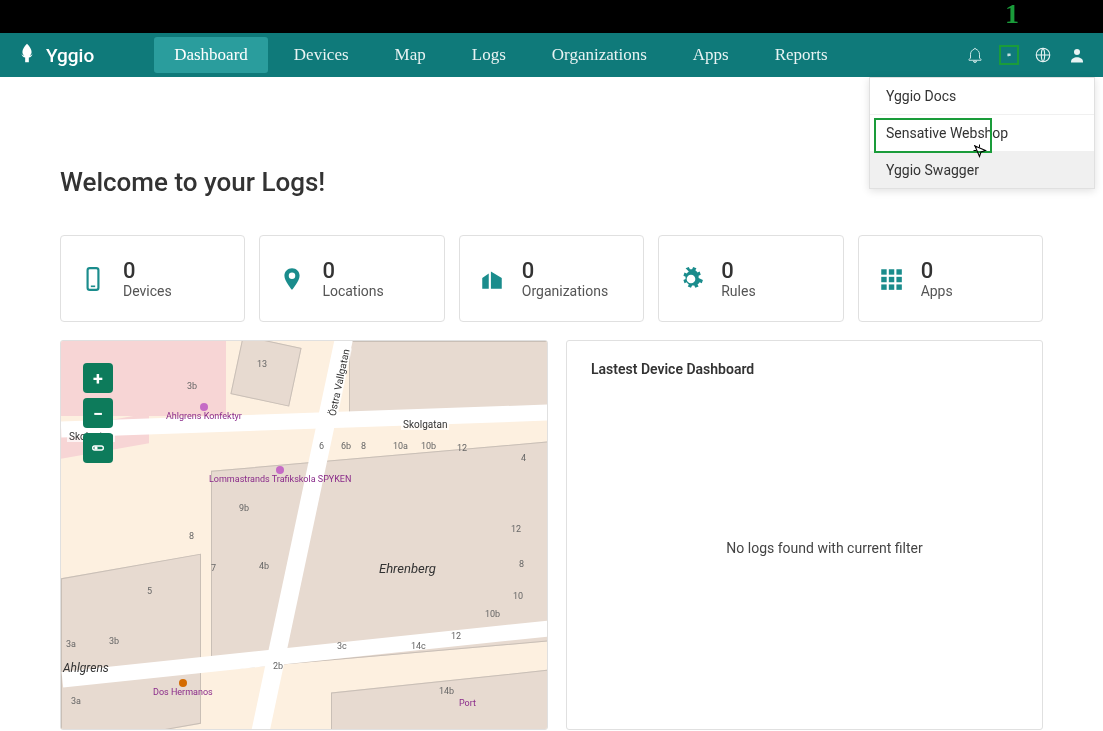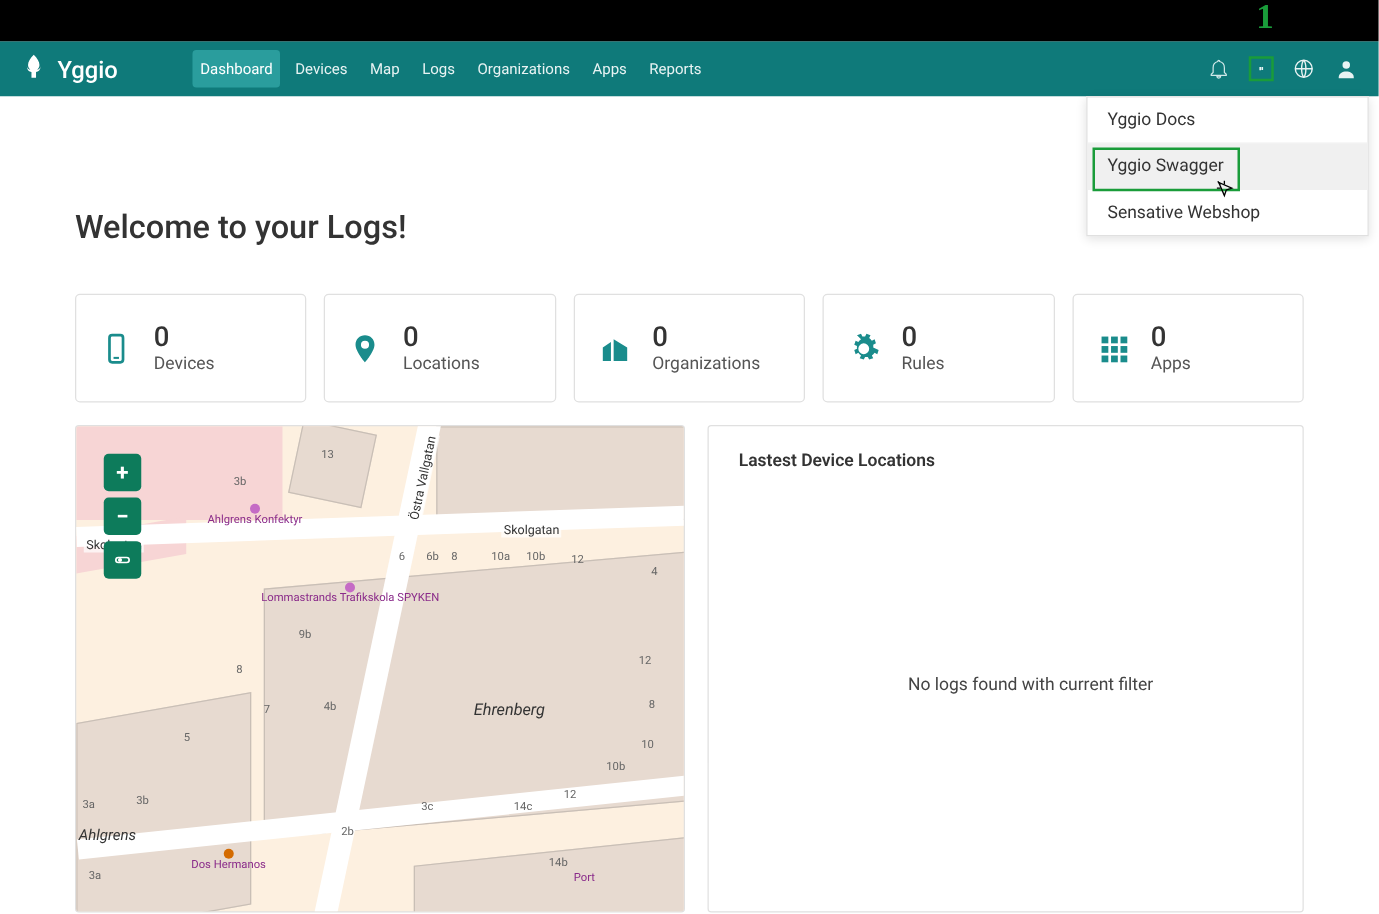--- a/index.html
+++ b/index.html
@@ -3,21 +3,21 @@
 <meta charset="utf-8">
 <style>
   * { margin: 0; padding: 0; box-sizing: border-box; }
   body { font-family: -apple-system, BlinkMacSystemFont, "Segoe UI", Roboto, Helvetica, Arial, sans-serif; background: #fff; width: 1103px; height: 731px; overflow: hidden; position: relative; }
   .topbar-black { height: 33px; background: #000; position: relative; }
   .callout-1 { position: absolute; right: 84px; top: -2px; color: #1a9c3a; font-weight: 700; font-size: 28px; font-family: "Times New Roman", serif; }
   .navbar { height: 44px; background: #0f7a7a; display: flex; align-items: center; padding: 0 16px; color: #fff; }
   .brand { display: flex; align-items: center; gap: 8px; font-size: 19px; font-weight: 500; margin-right: 60px; }
   .brand svg { width: 22px; height: 22px; fill: #fff; }
   .nav-links { display: flex; gap: 6px; align-items: center; }
-  .nav-link { padding: 8px 6px; font-size: 12px; color: #e8f3f3; cursor: pointer; border-radius: 3px; }
+  .nav-link { padding: 8px 20px; font-size: 17px; color: #e8f3f3; cursor: pointer; border-radius: 3px; font-family: Liberation Serif, serif; }
   .nav-link.active { background: #2a9d9d; color: #fff; }
   .nav-right { margin-left: auto; display: flex; align-items: center; gap: 14px; }
   .nav-icon { width: 20px; height: 20px; display: flex; align-items: center; justify-content: center; cursor: pointer; }
   .nav-icon svg { width: 18px; height: 18px; fill: #e8f3f3; }
   .docs-btn-highlight { border: 2px solid #1a9c3a; padding: 3px 6px; display:flex; align-items:center; }
 
   .dropdown { position: absolute; top: 77px; right: 8px; width: 226px; background: #fff; border: 1px solid #e0e0e0; box-shadow: 0 2px 8px rgba(0,0,0,0.12); z-index: 100; }
   .dropdown-item { padding: 10px 16px; font-size: 14px; color: #333; cursor: pointer; border-bottom: 1px solid #f0f0f0; }
   .dropdown-item:last-child { border-bottom: none; }
   .dropdown-item.hover { background: #f0f0f0; }
@@ -102,22 +102,22 @@
       <svg viewBox="0 0 24 24">
           <circle cx="12" cy="8" r="4"></circle>
           <path d="M4 21c0-4 4-6 8-6s8 2 8 6v1H4v-1z"></path>
         </svg>
     </div>
   </div>
 </div>
 
 <div class="dropdown">
   <div class="dropdown-item">Yggio Docs</div>
+  <div class="dropdown-item">Sensative Webshop</div>
   <div class="dropdown-item hover">Yggio Swagger</div>
-  <div class="dropdown-item">Sensative Webshop</div>
 </div>
 <div class="dropdown-highlight"></div>
 <div class="cursor">
   <svg viewBox="0 0 24 24">
       <path d="M4 4l6 14 2-6 6-2z"></path>
       <line x1="2" y1="10" x2="6" y2="10"></line>
       <line x1="10" y1="2" x2="10" y2="6"></line>
       <line x1="3" y1="3" x2="6" y2="6"></line>
     </svg>
 </div>
@@ -250,19 +250,19 @@
       <div class="map-ctrl" style="top:57px;">−</div>
       <div class="map-ctrl" style="top:92px;">
           <svg viewBox="0 0 24 24">
             <rect x="4" y="9" width="16" height="6" rx="3" fill="none" stroke="#fff" stroke-width="2"></rect>
             <circle cx="9" cy="12" r="2.5" fill="#fff"></circle>
           </svg>
         </div>
     </div>
 
     <div class="activity-panel">
-      <div class="activity-title">Lastest Device Locations</div>
+      <div class="activity-title">Lastest Device Dashboard</div>
       <div class="activity-body">
         <div class="activity-msg">No logs found with current filter</div>
       </div>
     </div>
   </div>
 </div>
 
 </body></html>

